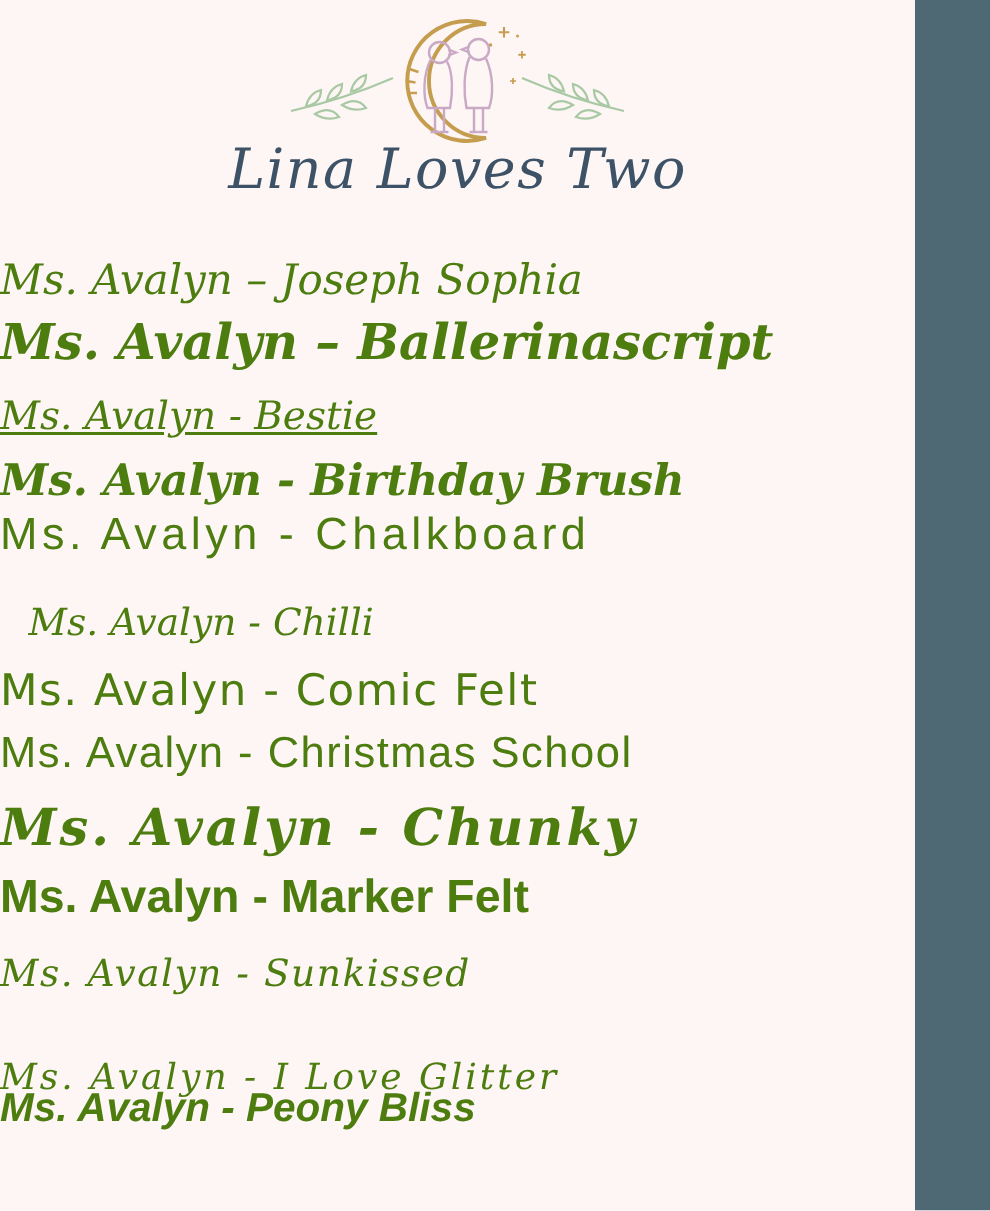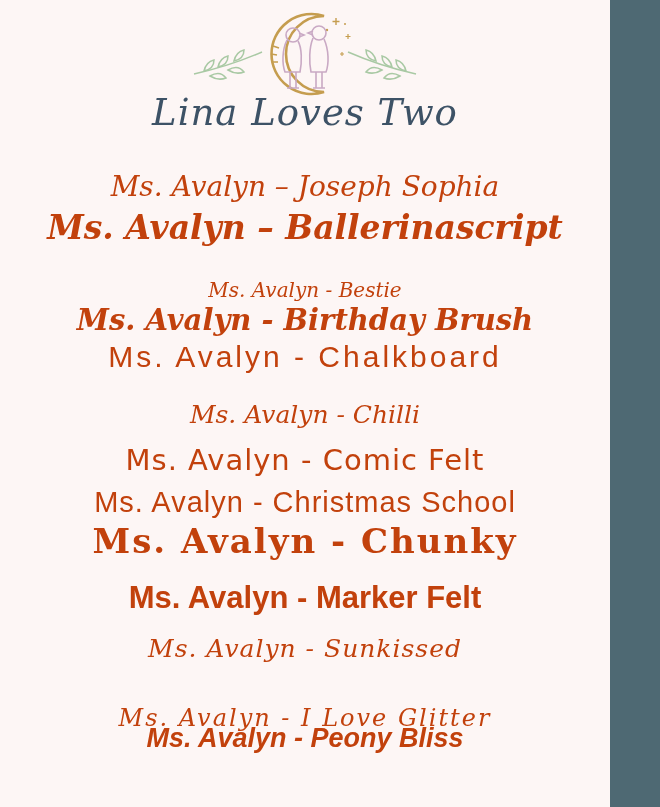--- a/index.html
+++ b/index.html
@@ -38,33 +38,32 @@
   .tagline{
     margin-top:7px;
     font-family:"Liberation Serif", serif;
     font-size:11px;
     letter-spacing:5px;
     color:#4e5a61;
   }
   
   .sample{
     position:absolute;left:0;width:610px;
-    text-align:center;
-    color:#c2410c;
+    color:#4d7c0f;
     white-space:nowrap;
   }
   .f1 {top:170px;font-family:"DejaVu Serif",serif;font-style:italic;font-size:28px;}
   .f2 {top:208px;font-family:"DejaVu Serif",serif;font-style:italic;font-weight:bold;font-size:33px;}
-  .f3 {top:278px;font-family:"DejaVu Serif",serif;font-style:italic;font-size:20px;}
+  .f3 {top:263px;font-family:"DejaVu Serif",serif;font-style:italic;font-size:26px;text-decoration:underline;}
   .f4 {top:303px;font-family:"DejaVu Serif",serif;font-style:italic;font-weight:bold;font-size:29px;}
   .f5 {top:340px;font-family:Liberation Sans, sans-serif;font-size:30px;letter-spacing:3px;}
-  .f6 {top:400px;font-family:"DejaVu Serif",serif;font-style:italic;font-size:25px;}
+  .f6 {top:400px;font-family:"DejaVu Serif",serif;font-style:italic;font-size:25px;padding-left:19px;}
   .f7 {top:443px;font-family:"DejaVu Sans",sans-serif;font-size:29px;letter-spacing:1px;}
   .f8 {top:486px;font-family:"Liberation Sans",sans-serif;font-size:29px;letter-spacing:1px;}
-  .f9 {top:521px;font-family:"DejaVu Serif",serif;font-weight:bold;font-size:34px;letter-spacing:2px;}
+  .f9 {top:532px;font-family:"DejaVu Serif",serif;font-weight:bold;font-size:34px;letter-spacing:2px;font-style:italic;}
   .f10{top:580px;font-family:"Liberation Sans",sans-serif;font-weight:bold;font-size:31px;}
   .f11{top:634px;font-family:"DejaVu Serif",serif;font-style:italic;font-size:25px;letter-spacing:1px;}
   .f12{top:704px;font-family:"DejaVu Serif",serif;font-style:italic;font-size:24px;letter-spacing:2px;}
   .f13{top:723px;font-family:Liberation Sans, sans-serif;font-style:italic;font-weight:bold;font-size:27px;}
 </style>
 </head>
 <body>
 
 <div class="page">
 

